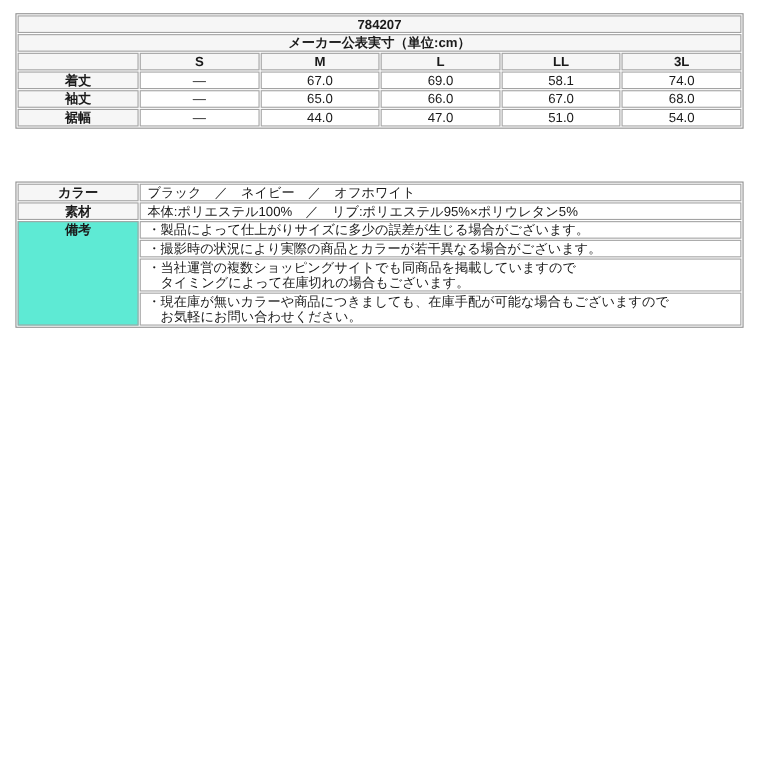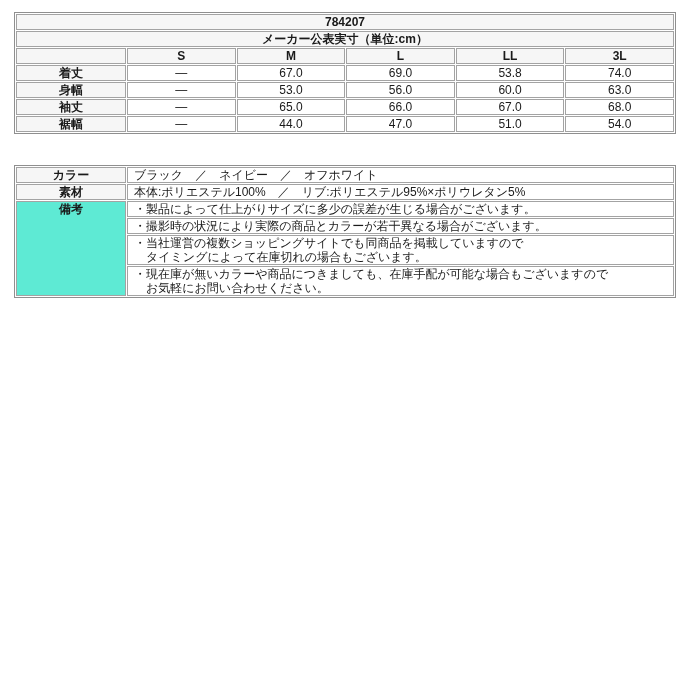--- a/index.html
+++ b/index.html
@@ -84,30 +84,22 @@
       <th>M</th>
       <th>L</th>
       <th>LL</th>
       <th>3L</th>
     </tr>
     <tr>
       <th>着丈</th>
       <td class="num">―</td>
       <td class="num">67.0</td>
       <td class="num">69.0</td>
-      <td class="num">53.8</td>
+      <td class="num">58.1</td>
       <td class="num">74.0</td>
-    </tr>
-    <tr>
-      <th>身幅</th>
-      <td class="num">―</td>
-      <td class="num">53.0</td>
-      <td class="num">56.0</td>
-      <td class="num">60.0</td>
-      <td class="num">63.0</td>
     </tr>
     <tr>
       <th>袖丈</th>
       <td class="num">―</td>
       <td class="num">65.0</td>
       <td class="num">66.0</td>
       <td class="num">67.0</td>
       <td class="num">68.0</td>
     </tr>
     <tr>

